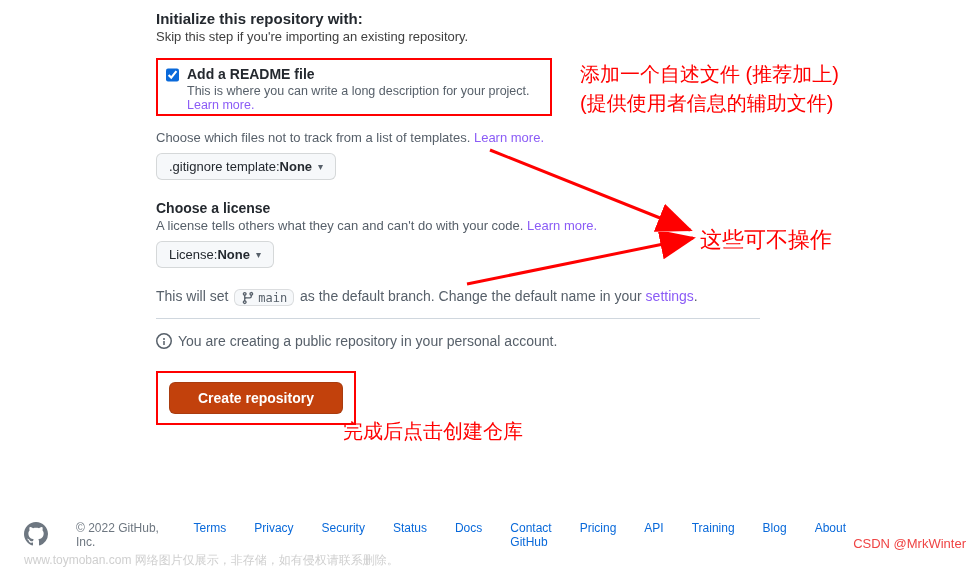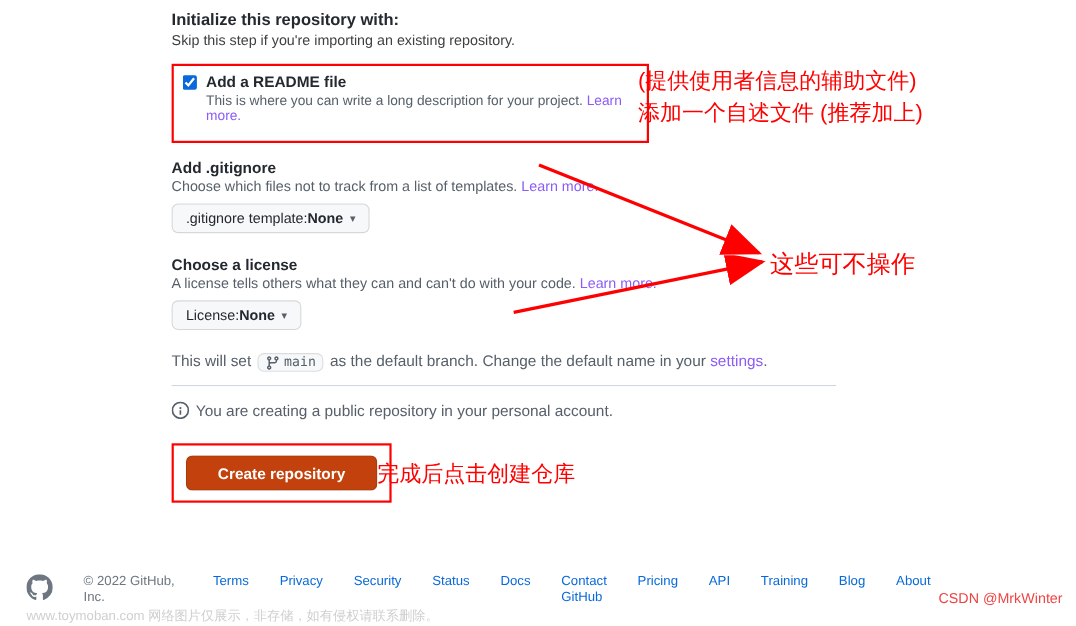--- a/index.html
+++ b/index.html
@@ -22,23 +22,23 @@
       font-size: 15px;
       margin-bottom: 2px;
     }
     .section-sub {
       color: #404040;
       font-size: 13px;
       margin-bottom: 14px;
     }
     .readme-block {
       border: 2px solid #ff0000;
-      padding: 6px 8px 16px 8px;
+      padding: 6px 8px 2px 8px;
       margin-bottom: 14px;
-      width: 434px;
+      width: 396px;
     }
     .readme-row { display: flex; align-items: flex-start; gap: 8px; }
     .cb {
       width: 14px; height: 14px; margin-top: 2px;
       accent-color: #0969da;
     }
     .readme-title { font-weight: 600; font-size: 14px; }
     .readme-desc { color: #57606a; font-size: 12.5px; margin-top: 2px; }
     .link { color: #8b5cf6; text-decoration: none; }
     .sub-block { margin-bottom: 20px; }
@@ -57,21 +57,21 @@
     .dd .caret {
       margin-left: 6px;
       font-size: 10px;
       color: #57606a;
     }
     .default-branch {
       font-size: 14px; color: #57606a;
       margin-bottom: 12px;
     }
     .branch-badge {
-      display: inline-flex; align-items: flex-start;
+      display: inline-flex; align-items: flex-end;
       background: #f6f8fa;
       border: 1px solid rgba(27,31,36,0.12);
       border-radius: 6px;
       padding: 0 6px;
       font-family: ui-monospace, SFMono-Regular, "SF Mono", Menlo, monospace;
       font-size: 12px;
       vertical-align: middle;
       margin: 0 2px;
     }
     .branch-icon svg { vertical-align: middle; margin-right: 3px; }
@@ -149,21 +149,20 @@
       <div>
         <div class="readme-title">Add a README file</div>
         <div class="readme-desc">
           <span>This is where you can write a long description for your project. </span><a class="link">Learn more.</a>
         </div>
       </div>
     </div>
   </div>
 
   <div class="sub-block">
-    <div class="sub-title">Add .gitignore</div>
     <div class="sub-desc">
       <span>Choose which files not to track from a list of templates. </span><a class="link">Learn more.</a>
     </div>
     <div class="dd">
       <span>.gitignore template: </span>
         <b>None</b>
         <span class="caret">▾</span>
     </div>
   </div>
 
@@ -200,22 +199,22 @@
     </span>
     <span>You are creating a public repository in your personal account.</span>
   </div>
 
   <div class="btn-row">
     <button class="create-btn">Create repository</button>
   </div>
 </div>
 
 <div class="annot annot-1">
+  <div>添加一个自述文件 (推荐加上)</div>
   <div>(提供使用者信息的辅助文件)</div>
-  <div>添加一个自述文件 (推荐加上)</div>
 </div>
 <div class="annot annot-2">这些可不操作</div>
 <div class="annot annot-3">完成后点击创建仓库</div>
 
 <svg class="arrow" style="left:480px; top:140px;" width="220" height="100">
   <defs>
       <marker id="ah1" markerWidth="12" markerHeight="10" refX="11" refY="5" orient="auto">
         <polygon points="0 0, 12 5, 0 10" fill="#ff0000"></polygon>
       </marker>
     </defs>

